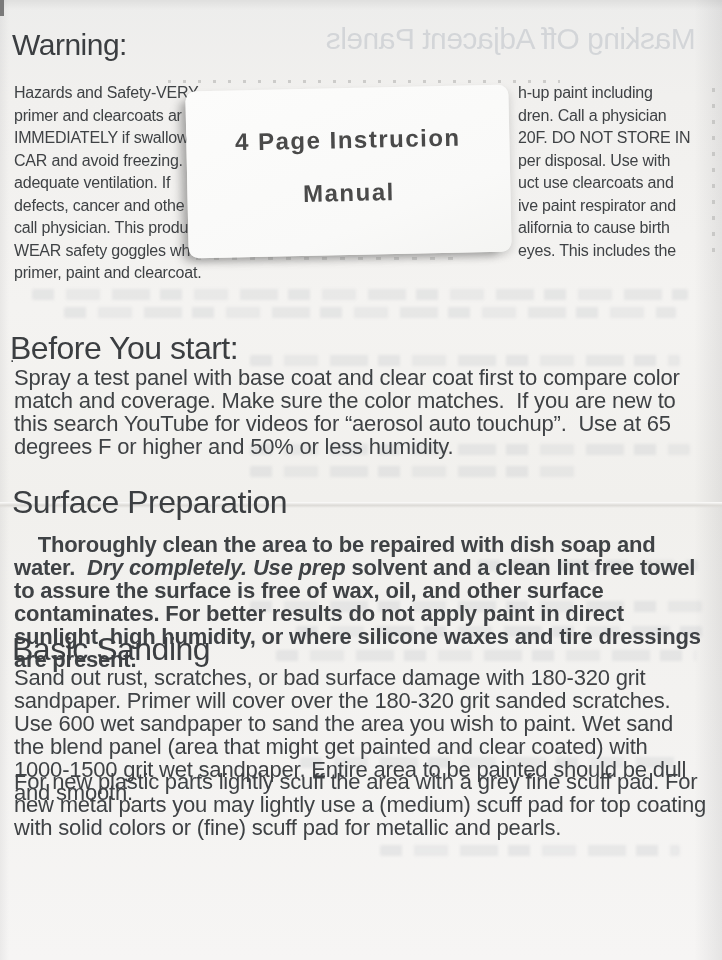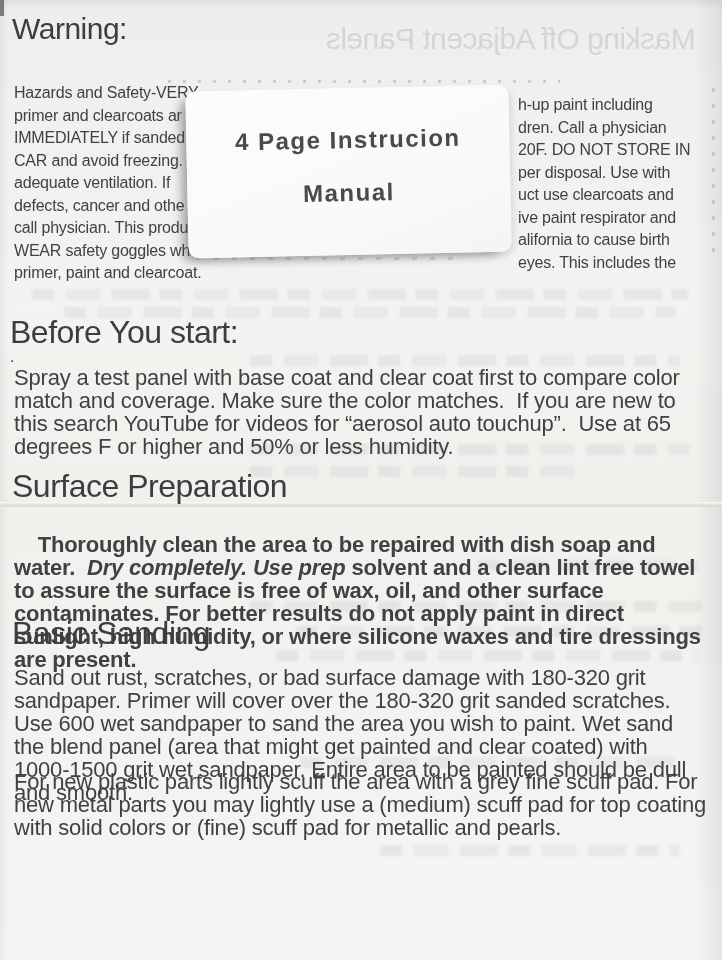--- a/index.html
+++ b/index.html
@@ -32,31 +32,31 @@
     transform:scaleX(-1); filter:blur(0.7px); z-index:0;
   }
   .ghost-line { position:absolute; height:11px; border-radius:2px; filter:blur(1.4px); opacity:.5; z-index:0;
     background:repeating-linear-gradient(90deg,
       rgba(145,152,162,.30) 0 22px, transparent 22px 34px,
       rgba(145,152,162,.24) 34px 68px, transparent 68px 80px,
       rgba(145,152,162,.28) 80px 118px, transparent 118px 128px); }
 
   
   .h1 { position:absolute; left:12px; font-weight:400; color:#3b3e41;
-        font-size:32px; letter-spacing:-0.5px; z-index:1; white-space:nowrap; }
+        font-size:32px; letter-spacing:-0.5px; z-index:1; white-space:nowrap;margin-top:16px; }
   .h1.warning { font-size:30px; }
   .para { position:absolute; left:14px; width:694px; font-size:22px; line-height:23px;
           letter-spacing:-0.2px; white-space:pre-wrap; z-index:1; }
   .dot-mark { position:absolute; left:10px; top:348px; font-size:16px; z-index:1; }
 
   
   .warning-lines { position:absolute; left:14px; top:84px; width:696px; z-index:1;
                    font-size:16px; letter-spacing:-0.2px; }
   .wline { position:relative; height:22.5px; }
-  .wr { position:absolute; left:504px; top:12px; white-space:nowrap;text-align:right; }
+  .wr { position:absolute; left:504px; top:0; white-space:nowrap;text-align:right; }
   .wl { white-space:nowrap; }
 
   
   .sticker {
     position:absolute; left:187px; top:88px; width:323px; height:167px; z-index:5;
     background:linear-gradient(160deg,#fcfcfb 0%,#f9f9f8 70%,#f4f4f2 100%);
     border-radius:10px; transform:rotate(-1.2deg); box-sizing:border-box;
     box-shadow:-9px 6px 10px -3px rgba(70,70,70,0.42), 2px 4px 7px rgba(110,110,110,0.20);
     display:flex; flex-direction:column; align-items:center; padding-top:38px; gap:25px;
   }
@@ -95,21 +95,21 @@
   <div class="warning-lines">
     <div class="wline">
       <span class="wl">Hazards and Safety-VERY</span>
       <span class="wr">h-up paint including</span>
     </div>
     <div class="wline">
       <span class="wl">primer and clearcoats ar</span>
       <span class="wr">dren. Call a physician</span>
     </div>
     <div class="wline">
-      <span class="wl">IMMEDIATELY if sanded</span>
+      <span class="wl">IMMEDIATELY if swallow</span>
       <span class="wr">20F. DO NOT STORE IN</span>
     </div>
     <div class="wline">
       <span class="wl">CAR and avoid freezing.</span>
       <span class="wr">per disposal. Use with</span>
     </div>
     <div class="wline">
       <span class="wl">adequate ventilation. If</span>
       <span class="wr">uct use clearcoats and</span>
     </div>

